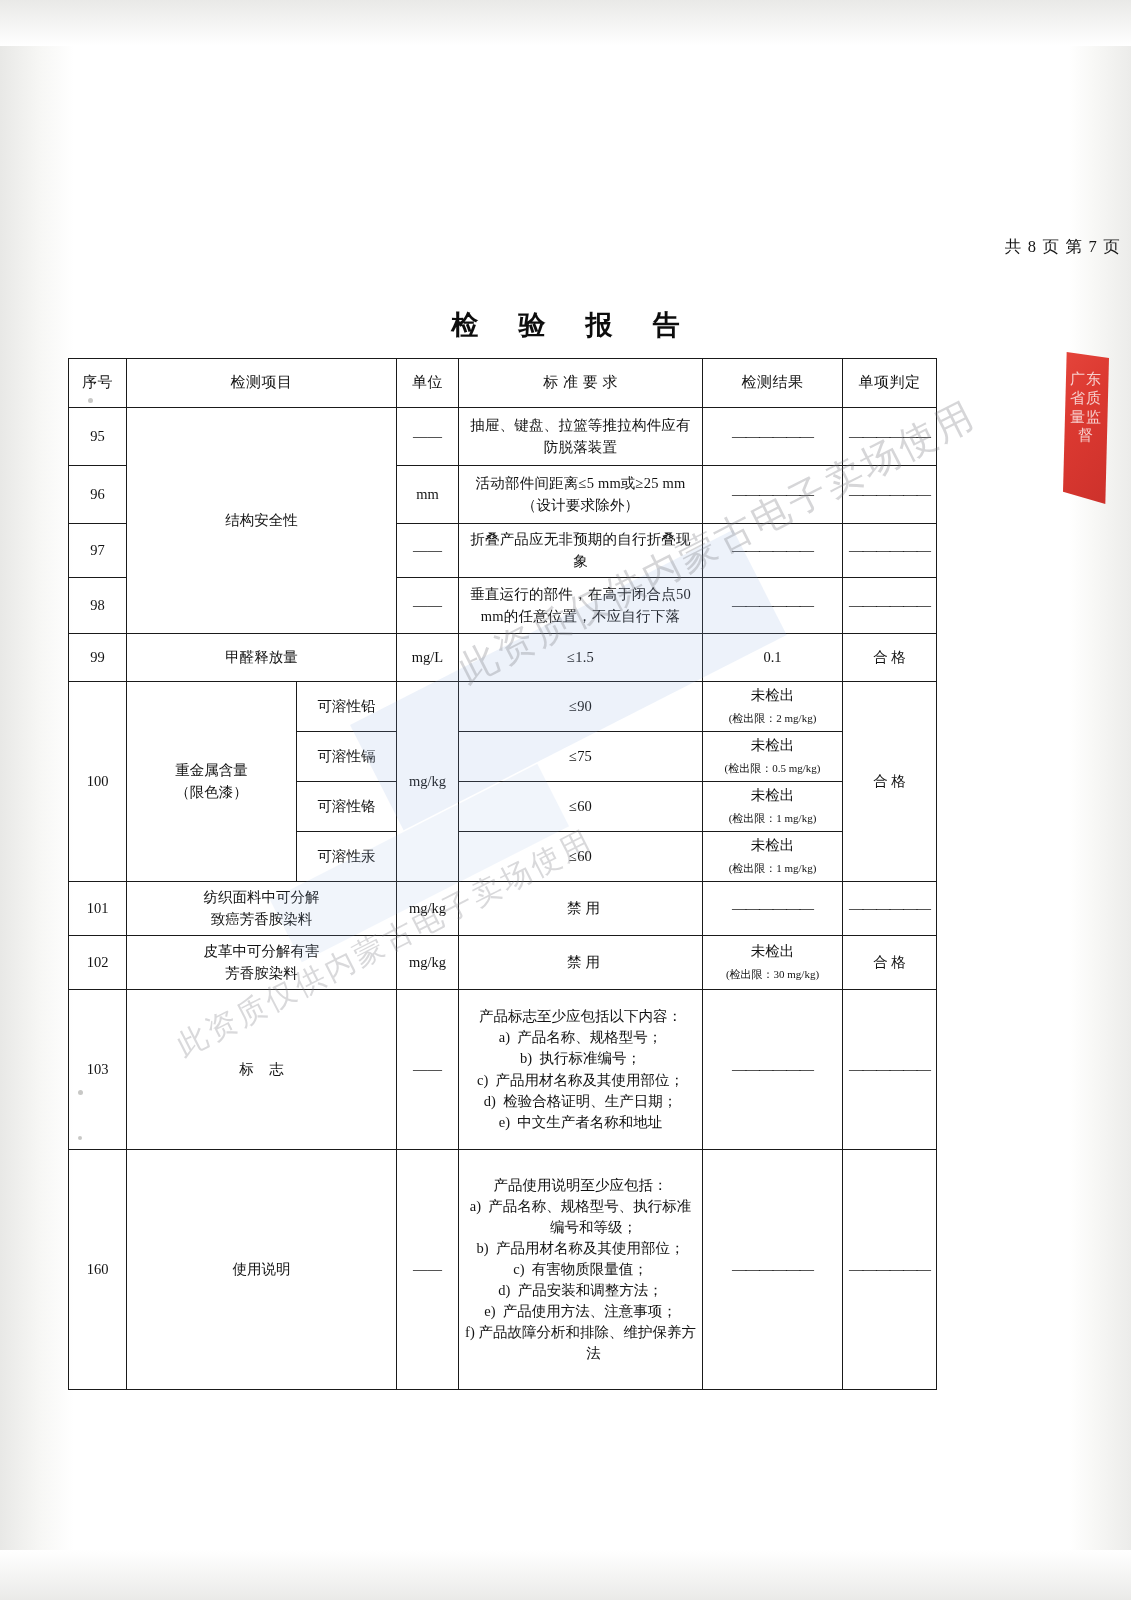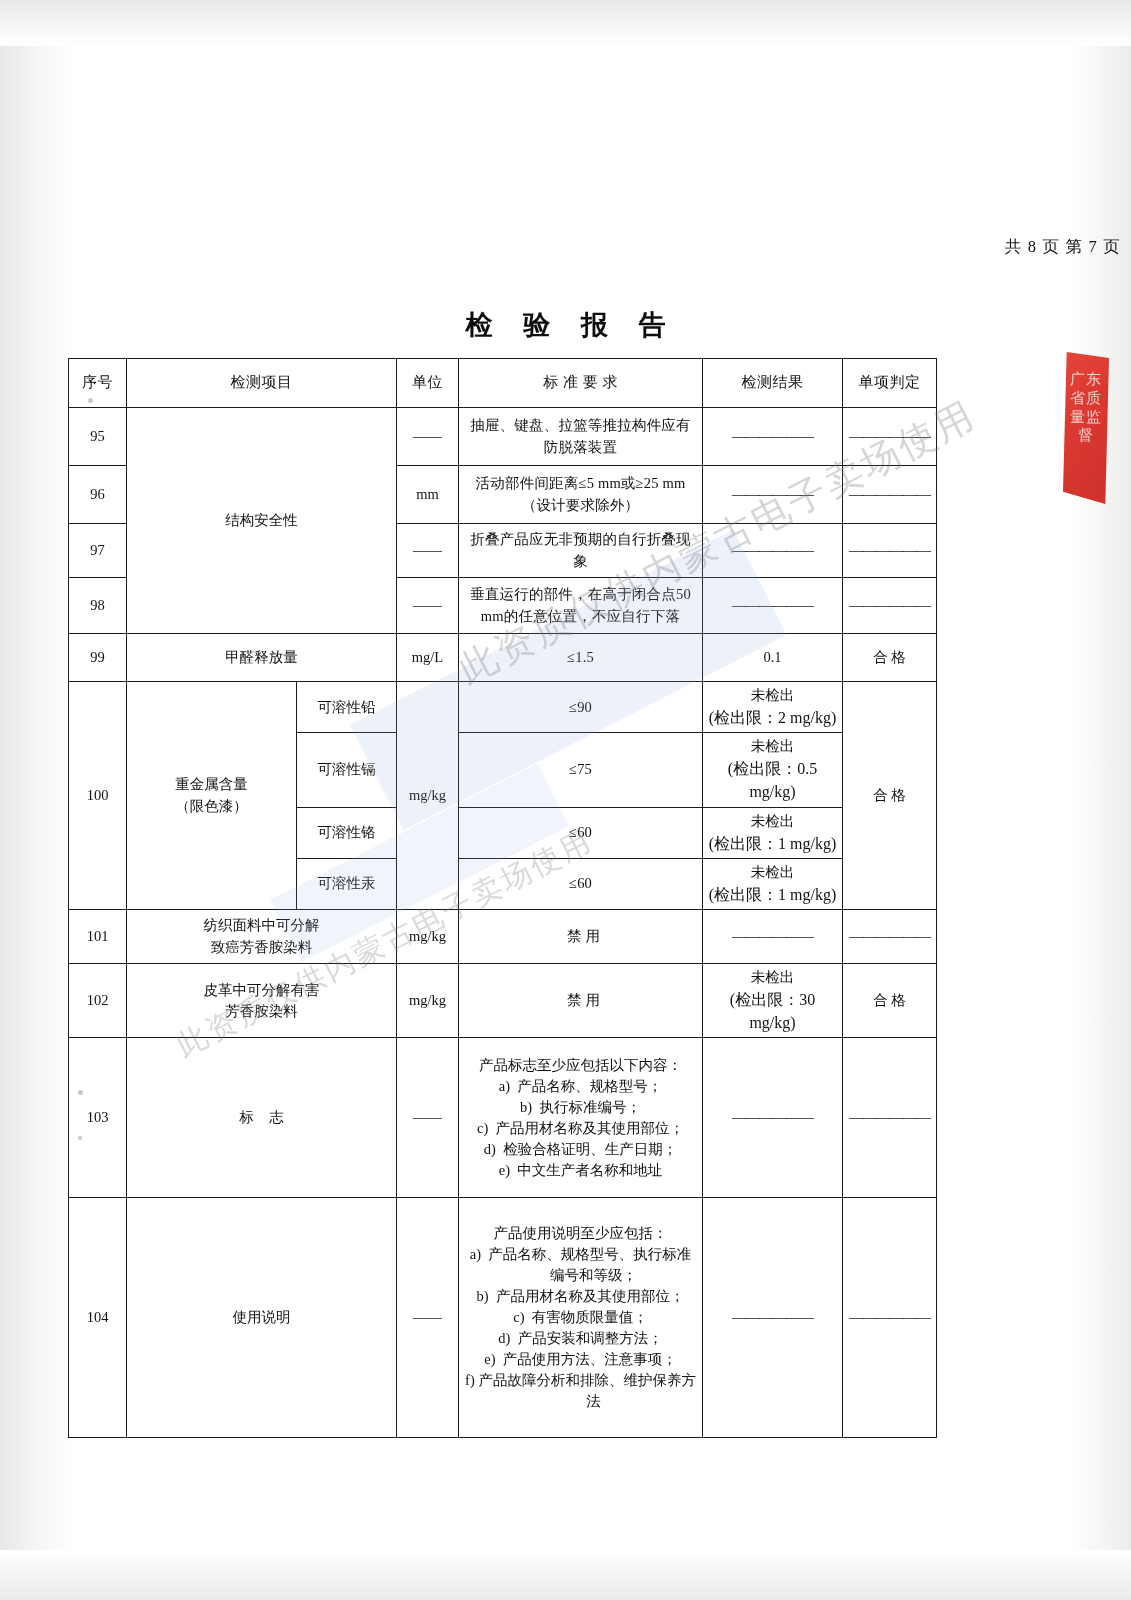--- a/index.html
+++ b/index.html
@@ -93,20 +93,21 @@
     position: absolute;
     top: 307px;
     left: 0;
     width: 100%;
     text-align: center;
     font-size: 27px;
     font-weight: bold;
     letter-spacing: 12px;
     color: #0d0d0d;
     text-indent: 12px;
+    font-family: Liberation Mono, monospace;
   }
   table.report {
     position: absolute;
     top: 358px;
     left: 68px;
     width: 824px;
     border-collapse: collapse;
     table-layout: fixed;
     color: #121212;
   }
@@ -159,21 +160,21 @@
     white-space: pre-wrap;
   }
   .list-block .li.ind {
     padding-left: 26px;
     text-indent: -26px;
   }
   .res-two {
     line-height: 1.4;
   }
   .res-two .small {
-    font-size: 16px;
+    font-size: 11px;
   }
   
   .watermark {
     position: absolute;
     left: 150px;
     top: 470px;
     width: 740px;
     height: 620px;
     pointer-events: none;
     z-index: 5;
@@ -416,21 +417,21 @@
             <span class="li ind">b)  执行标准编号；</span>
             <span class="li ind">c)  产品用材名称及其使用部位；</span>
             <span class="li ind">d)  检验合格证明、生产日期；</span>
             <span class="li ind">e)  中文生产者名称和地址</span>
           </td>
           <td class="dash">——————</td>
           <td class="dash">——————</td>
         </tr>
 
         <tr style="height:240px;">
-          <td>104</td>
+          <td>160</td>
           <td colspan="2">使用说明</td>
           <td>——</td>
           <td class="list-block">
             <span class="li">产品使用说明至少应包括：</span>
             <span class="li ind">a)  产品名称、规格型号、执行标准编号和等级；</span>
             <span class="li ind">b)  产品用材名称及其使用部位；</span>
             <span class="li ind">c)  有害物质限量值；</span>
             <span class="li ind">d)  产品安装和调整方法；</span>
             <span class="li ind">e)  产品使用方法、注意事项；</span>
             <span class="li ind">f) 产品故障分析和排除、维护保养方法</span>

